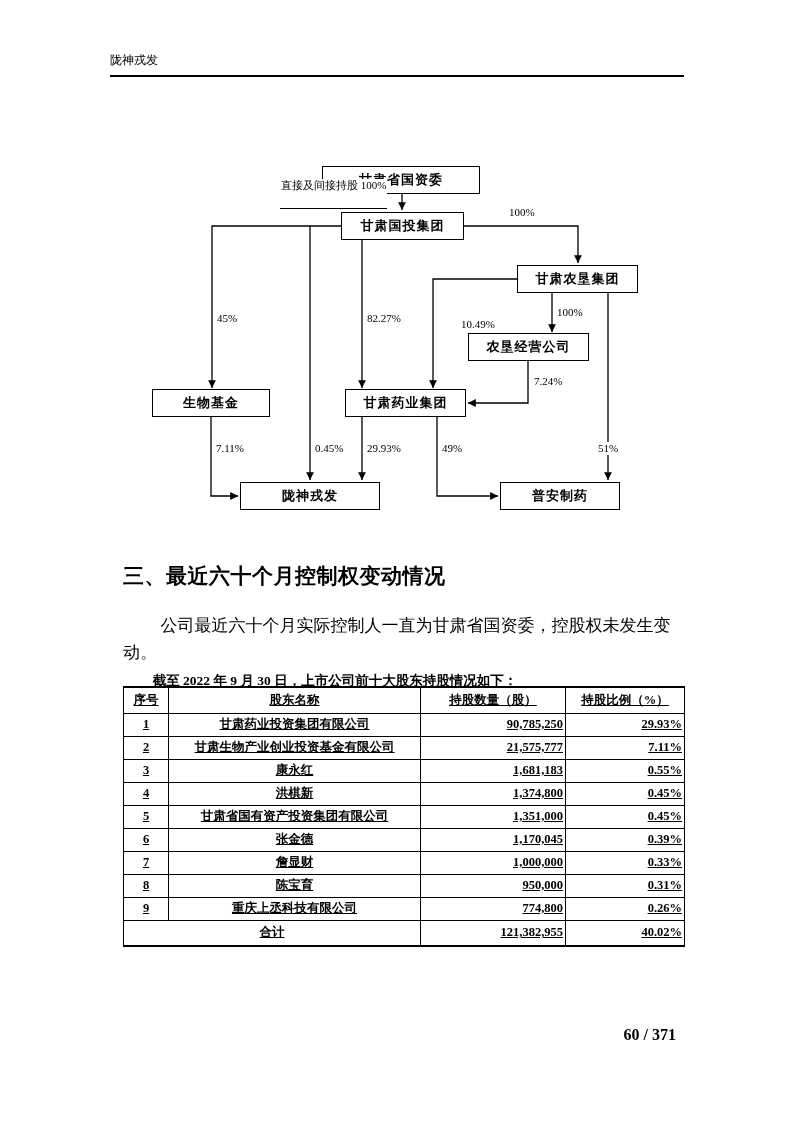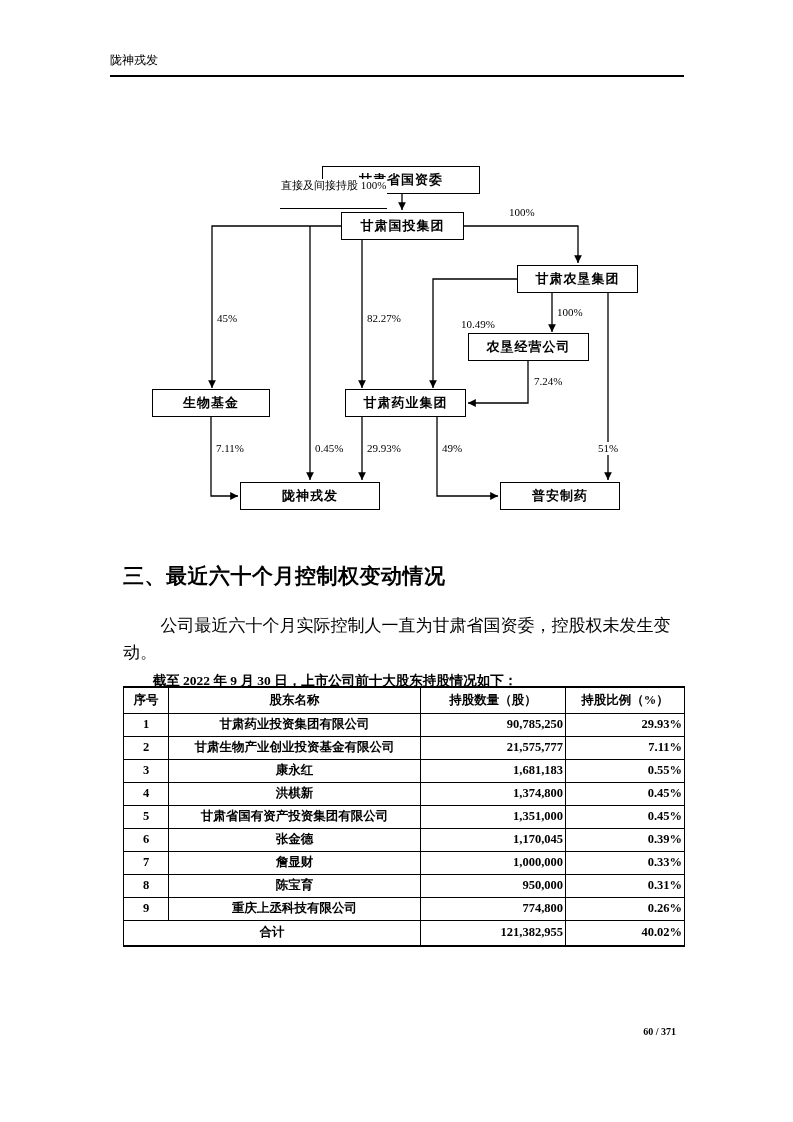--- a/index.html
+++ b/index.html
@@ -45,34 +45,34 @@
     font-size:13.5px; font-weight:bold; text-indent:2.2em;margin-top:30px;
   }
 
   
   table.shareholder-table {
     position:absolute; left:123px; top:686px; width:561px;
     border-collapse:collapse; table-layout:fixed;
     font-size:12.5px; font-weight:bold;
   }
   .shareholder-table th, .shareholder-table td {
-    border:1px solid #000; height:23px; padding:0 2px; overflow:hidden; white-space:nowrap;
+    border:1px solid #000; height:23px; padding:0 2px; overflow:hidden; white-space:nowrap;text-decoration:underline;
   }
   .shareholder-table thead th { height:26px; text-align:center; border-top:2.5px solid #000; }
   .shareholder-table tr.total-row td { height:26px; border-bottom:2.5px solid #000; }
   .col-idx   { text-align:center; }
   .col-name  { text-align:center; padding-left:6px; }
   .col-shares{ text-align:right; padding-right:34px; }
   .col-ratio { text-align:right; padding-right:42px; }
   .total-label { text-align:center; }
 
   
   .page-number {
     position:absolute; left:600px; top:1026px; width:76px;
-    text-align:right; font-size:10px; font-weight:bold;
+    text-align:right; font-size:16px; font-weight:bold;
   }
 </style>
 </head>
 <body>
 
 <div class="page">
 
   <div class="doc-header">
     <span>陇神戎发</span>
   </div>

